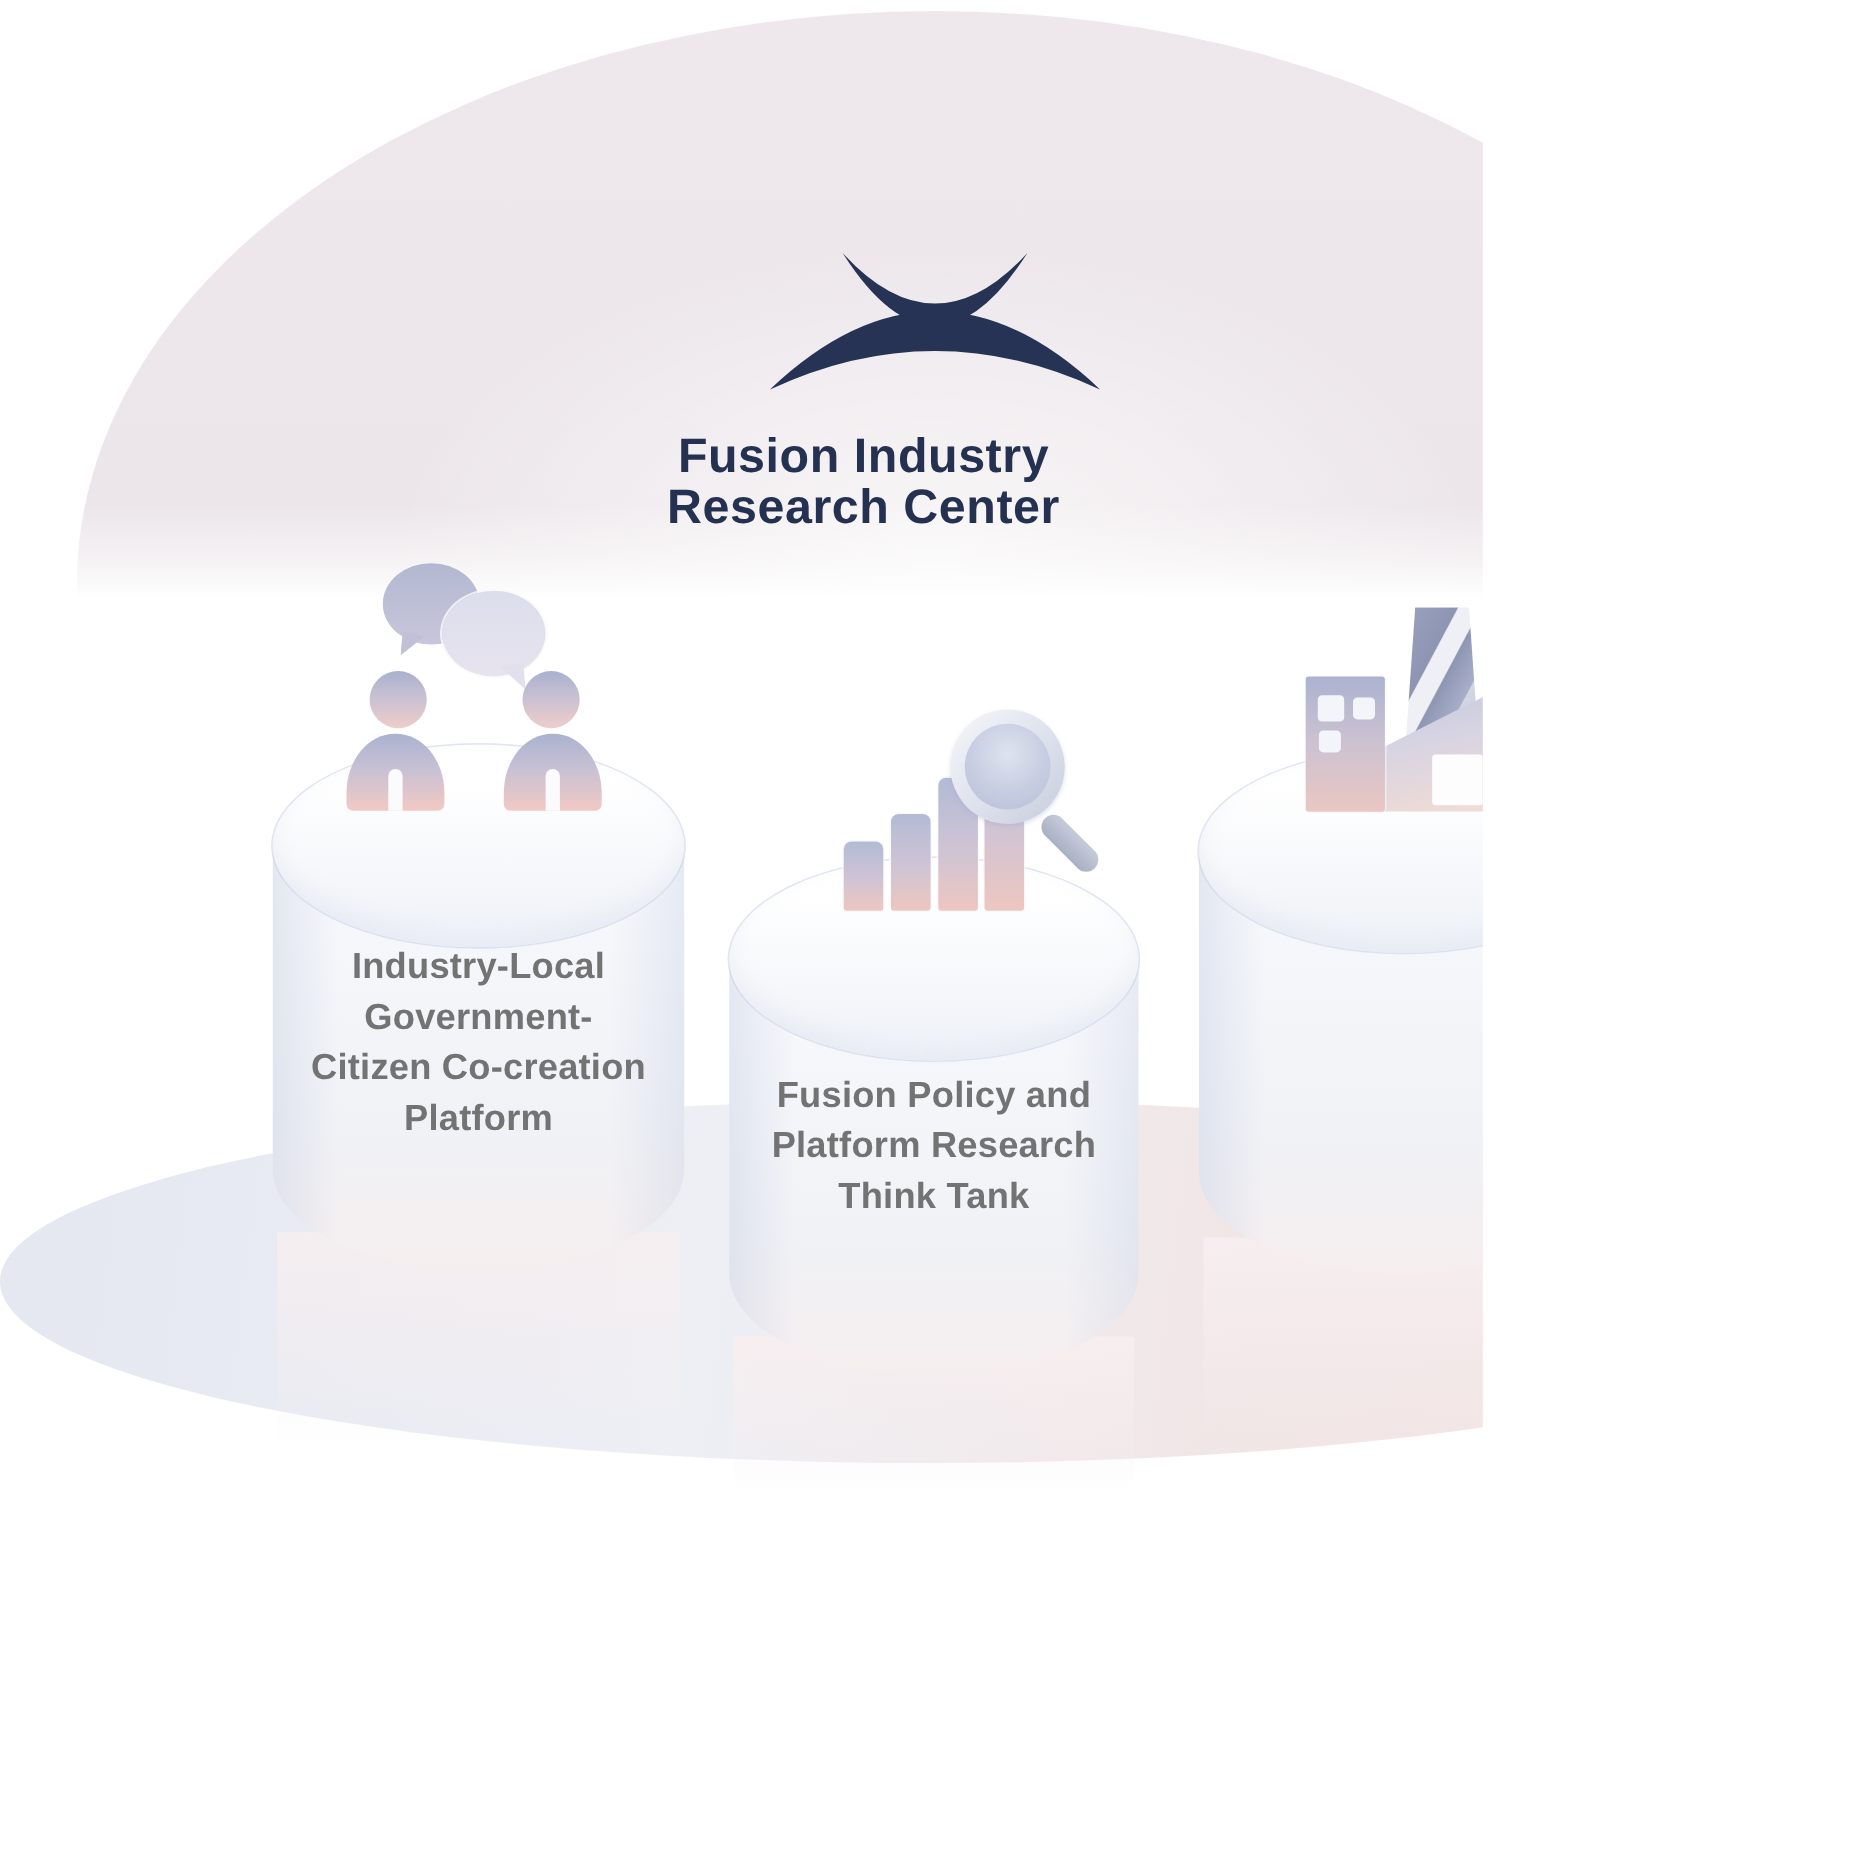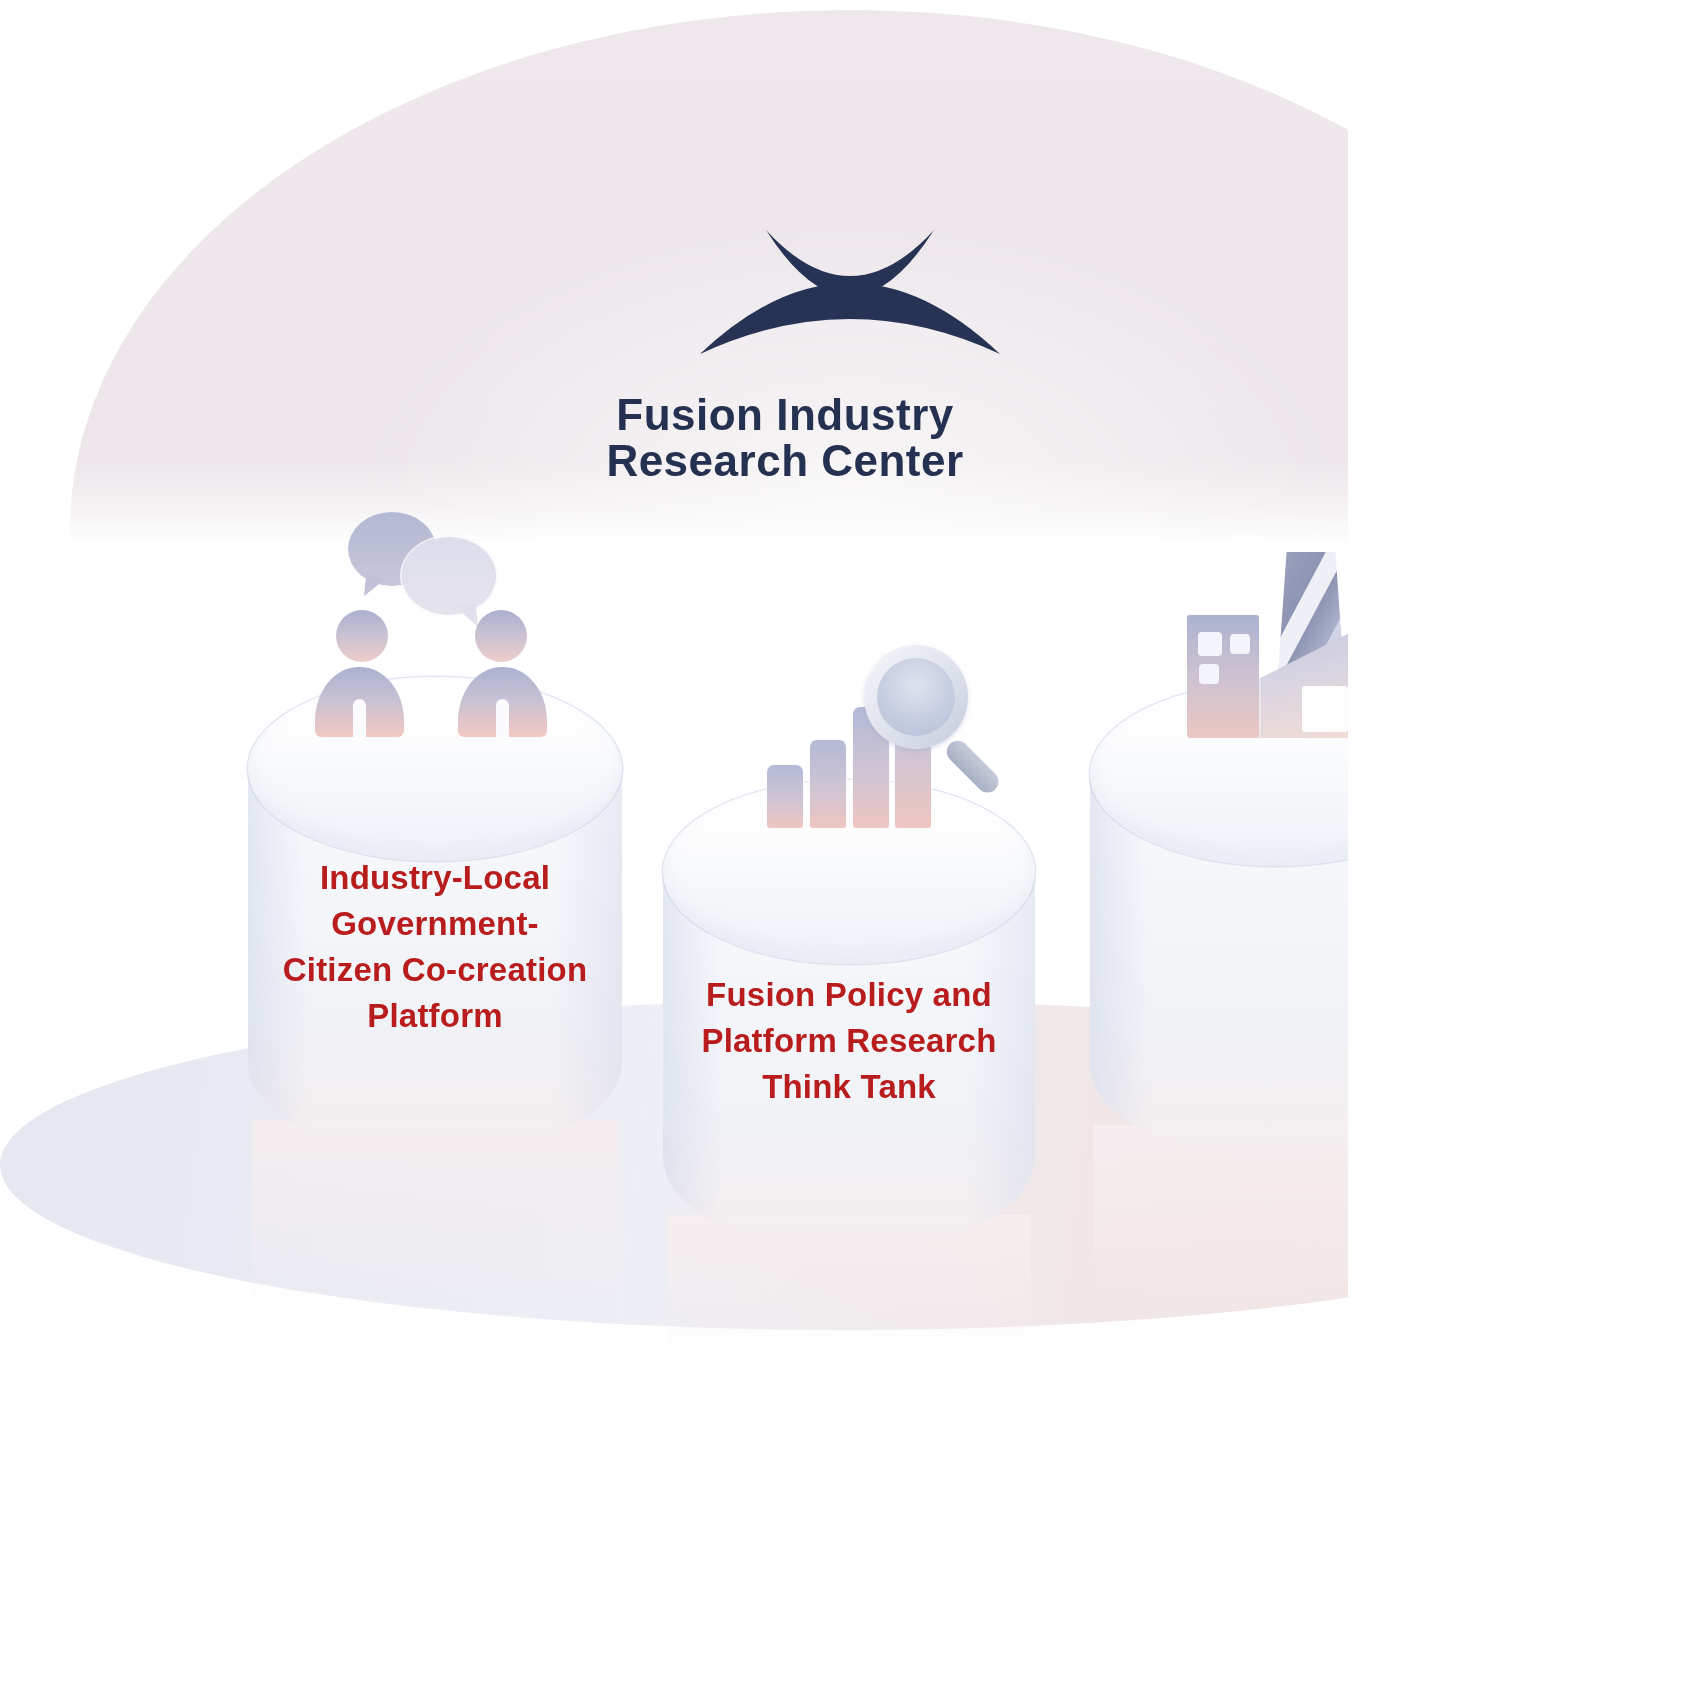--- a/index.html
+++ b/index.html
@@ -51,21 +51,21 @@
   }
   .cyl-left{left:248px;top:677px;width:374px;height:478px;}
   .cyl-mid {left:663px;top:780px;width:372px;height:470px;}
   .cyl-right{left:1090px;top:682px;width:372px;height:476px;}
   .refl{position:absolute;}
   .refl-left {left:252px;top:1120px;width:366px;height:195px;background:linear-gradient(180deg,rgba(246,238,240,.95) 0%,rgba(246,238,240,0) 100%);}
   .refl-mid  {left:667px;top:1215px;width:364px;height:140px;background:linear-gradient(180deg,rgba(247,238,239,.95) 0%,rgba(247,238,239,0) 100%);}
   .refl-right{left:1094px;top:1125px;width:364px;height:180px;background:linear-gradient(180deg,rgba(246,238,240,.95) 0%,rgba(246,238,240,0) 100%);}
   .pillar-label{
     position:absolute;margin:0;width:354px;text-align:center;white-space:pre-line;
-    font-size:33px;line-height:46px;font-weight:bold;color:#b91c1c;letter-spacing:.2px;
+    font-size:33px;line-height:46px;font-weight:bold;color:#737373;letter-spacing:.2px;
   }
   .label-left {left:258px;top:855px;}
   .label-mid  {left:672px;top:972px;}
   .label-right{left:1099px;top:856px;}
   
   .bubble1{
     position:absolute;left:348px;top:512px;width:88px;height:74px;border-radius:50%;
     background:linear-gradient(180deg,#b2b8d1 0%,#c8c6db 100%);
   }
   .bubble1 .tail{

